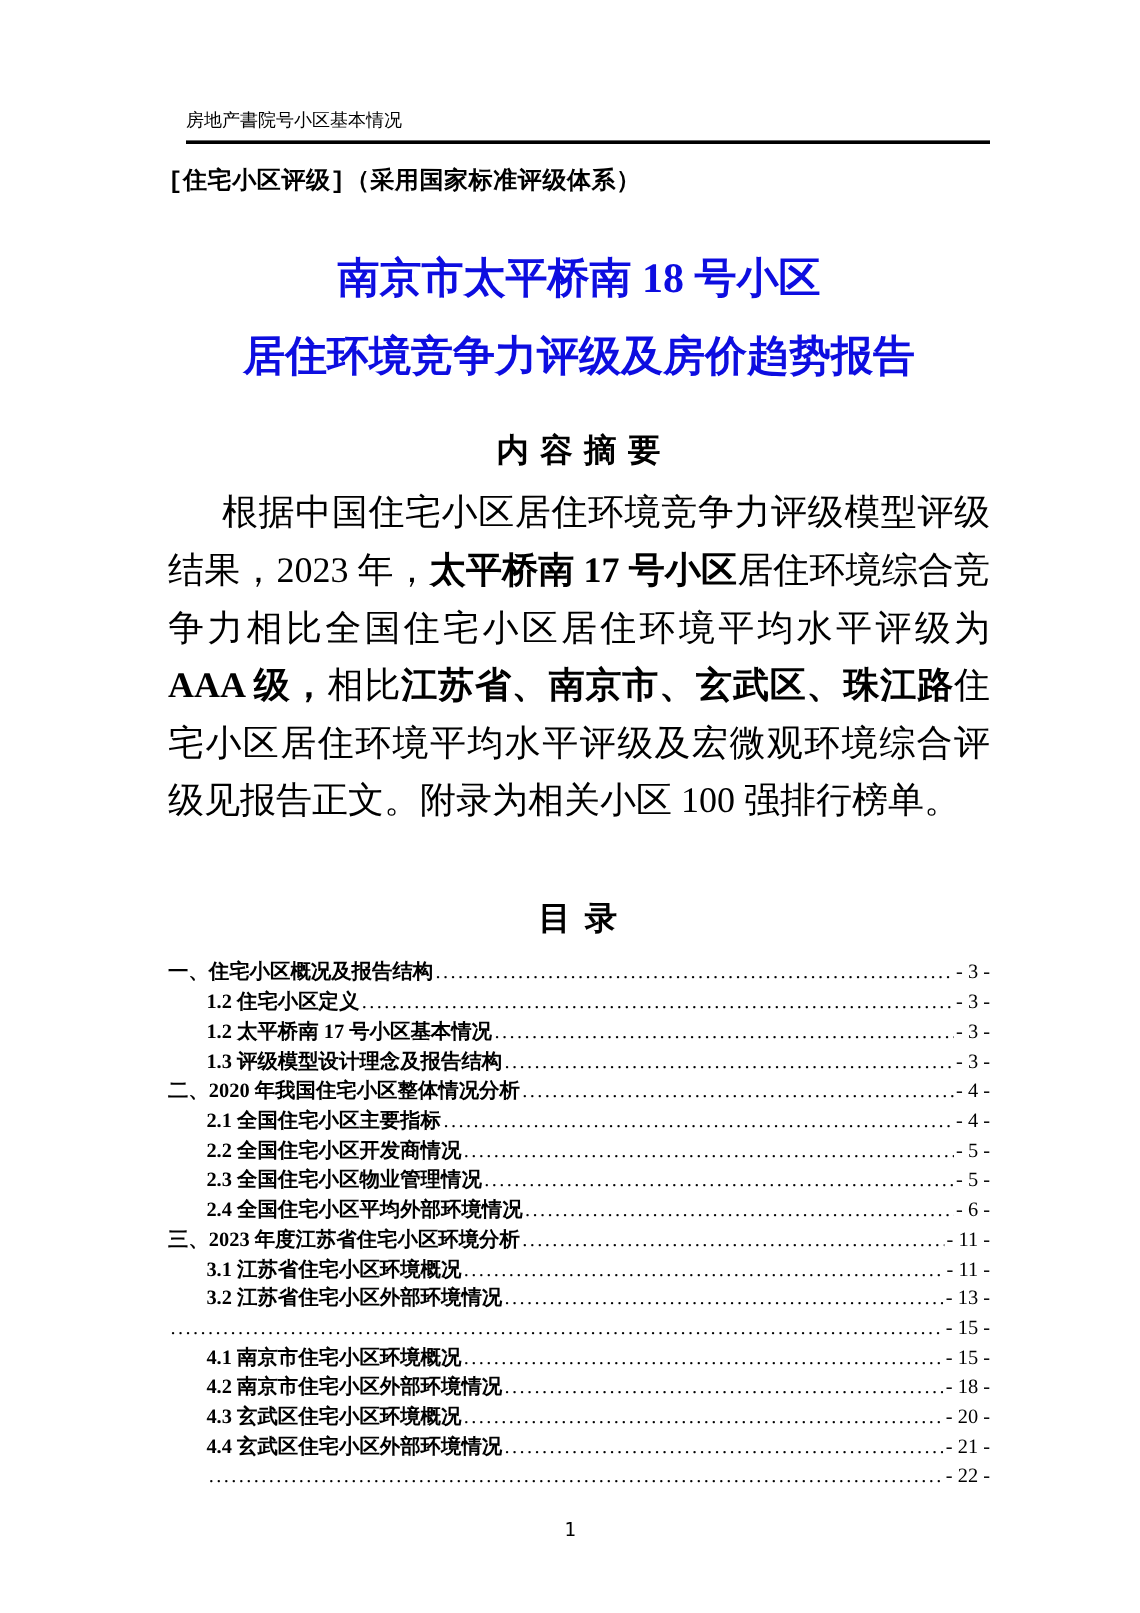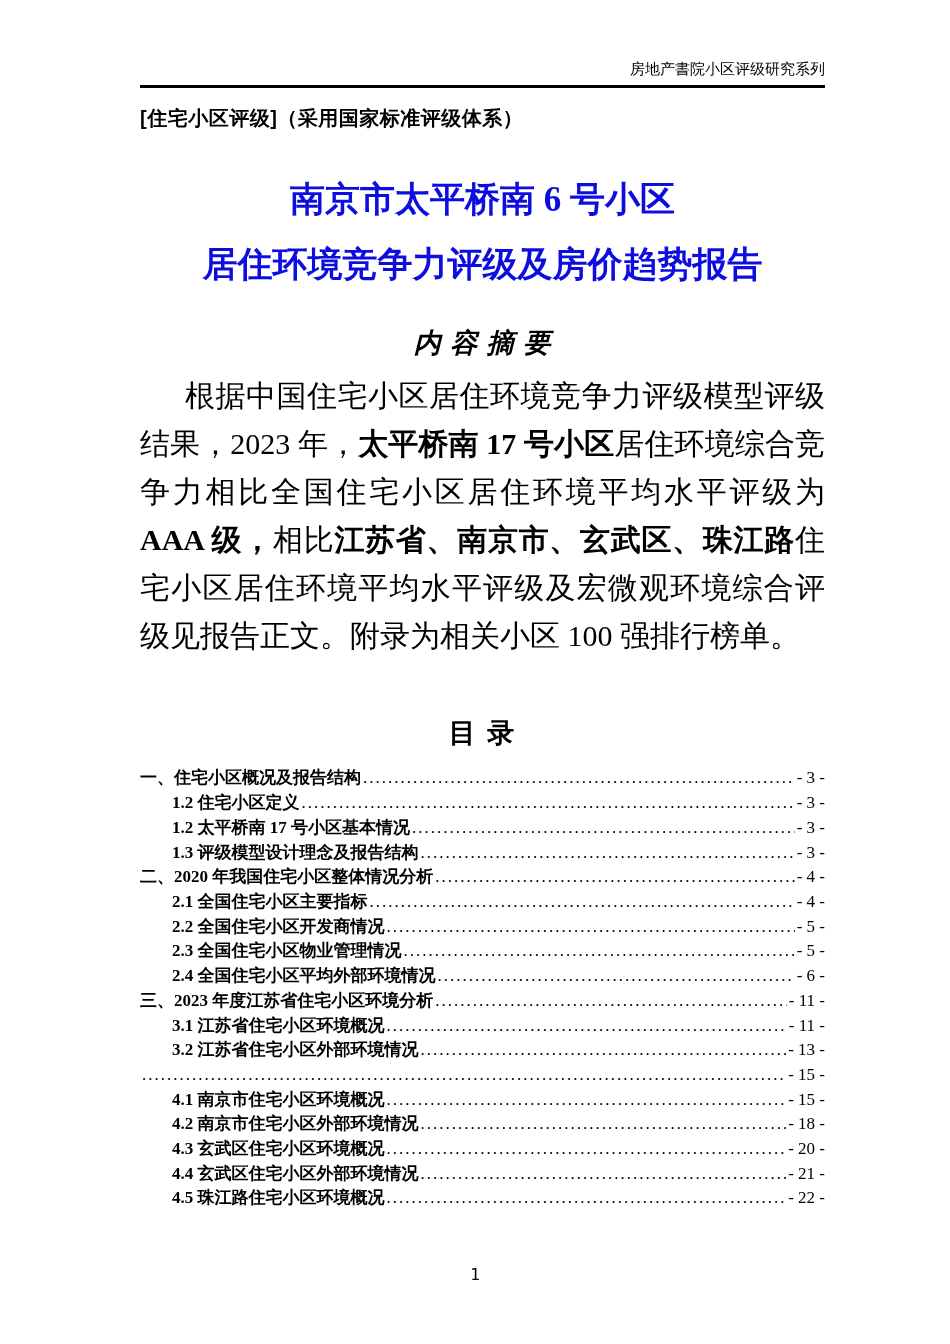--- a/index.html
+++ b/index.html
@@ -9,30 +9,30 @@
     margin:0 auto;
     background:#ffffff;
     color:#000;
     box-sizing:border-box;
     padding:0 125px 0 140px;
     font-family:"Liberation Serif", serif;
     overflow:hidden;
   }
   
   .running-header{
-    display:flex;justify-content:flex-end;align-items:flex-end;
-    padding-top:60px;padding-bottom:7px;
+    display:flex;justify-content:flex-start;align-items:flex-end;
+    padding-top:92px;padding-bottom:7px;
     border-bottom:3px solid #000;
     font-family:"Liberation Sans", sans-serif;
-    font-size:15px;line-height:1.2;
+    font-size:15px;line-height:1.2;margin-left:15px;
   }
   
   .classification{
     margin-top:17px;
-    font-family:Liberation Sans, sans-serif;
+    font-family:Liberation Mono, monospace;
     font-weight:bold;
     font-size:20px;
     letter-spacing:0.5px;
   }
   
   .title1,.title2{
     margin:0;text-align:center;
     color:var(--title-blue,#0d0de0);
     font-weight:bold;
     font-family:"Liberation Serif", serif;
@@ -46,21 +46,20 @@
     font-weight:bold;
     font-size:28px;line-height:1.1;
     font-family:"Liberation Serif", serif;
   }
   
   .abstract-heading{
     margin:44px 0 0 0;text-align:center;
     font-family:"Liberation Sans", sans-serif;
     font-weight:bold;font-size:27px;line-height:1.15;
     letter-spacing:1px;
-    font-style:italic;
   }
   .abstract-body{
     margin:13px 0 0 0;
     font-size:30px;line-height:48px;
     text-align:justify;
     text-indent:45px;
   }
   .abstract-body .b{font-weight:bold;}
   
   .toc-heading{
@@ -100,26 +99,26 @@
     font-family:"DejaVu Sans Mono", monospace;
   }
 </style>
 </head>
 <body>
 
 <div class="page">
 
   <div class="running-header">
     <span>房地产書院</span>
-    <span>小区评级研究系列</span>
+    <span>号小区基本情况</span>
   </div>
 
   <div class="classification">[住宅小区评级]（采用国家标准评级体系）</div>
 
-  <h1 class="title1">南京市太平桥南 6 号小区</h1>
+  <h1 class="title1">南京市太平桥南 18 号小区</h1>
   <h1 class="title2">居住环境竞争力评级及房价趋势报告</h1>
 
   <h2 class="abstract-heading">内 容 摘 要</h2>
 
   <p class="abstract-body"><span>根据中国住宅小区居住环境竞争力评级模型评级结果，2023 年，</span><span class="b">太平桥南 17 号小区</span><span>居住环境综合竞争力相比全国住宅小区居住环境平均水平评级为 </span><span class="b">AAA 级，</span><span>相比</span><span class="b">江苏省、南京市、玄武区、珠江路</span><span>住宅小区居住环境平均水平评级及宏微观环境综合评级见报告正文。附录为相关小区 100 强排行榜单。</span></p>
 
   <h2 class="toc-heading">目 录</h2>
 
   <div class="toc">
 
@@ -218,21 +217,20 @@
         <span class="toc-page">- 20 -</span>
       </div>
 
       <div class="toc-row lvl1">
         <span class="toc-label">4.4 玄武区住宅小区外部环境情况</span>
         <span class="toc-leader"></span>
         <span class="toc-page">- 21 -</span>
       </div>
 
       <div class="toc-row lvl1">
-        <span class="toc-label">4.5 珠江路住宅小区环境概况</span>
         <span class="toc-leader"></span>
         <span class="toc-page">- 22 -</span>
       </div>
     </div>
 
   <div class="page-footer">1</div>
 
 </div>
 
 </body></html>

